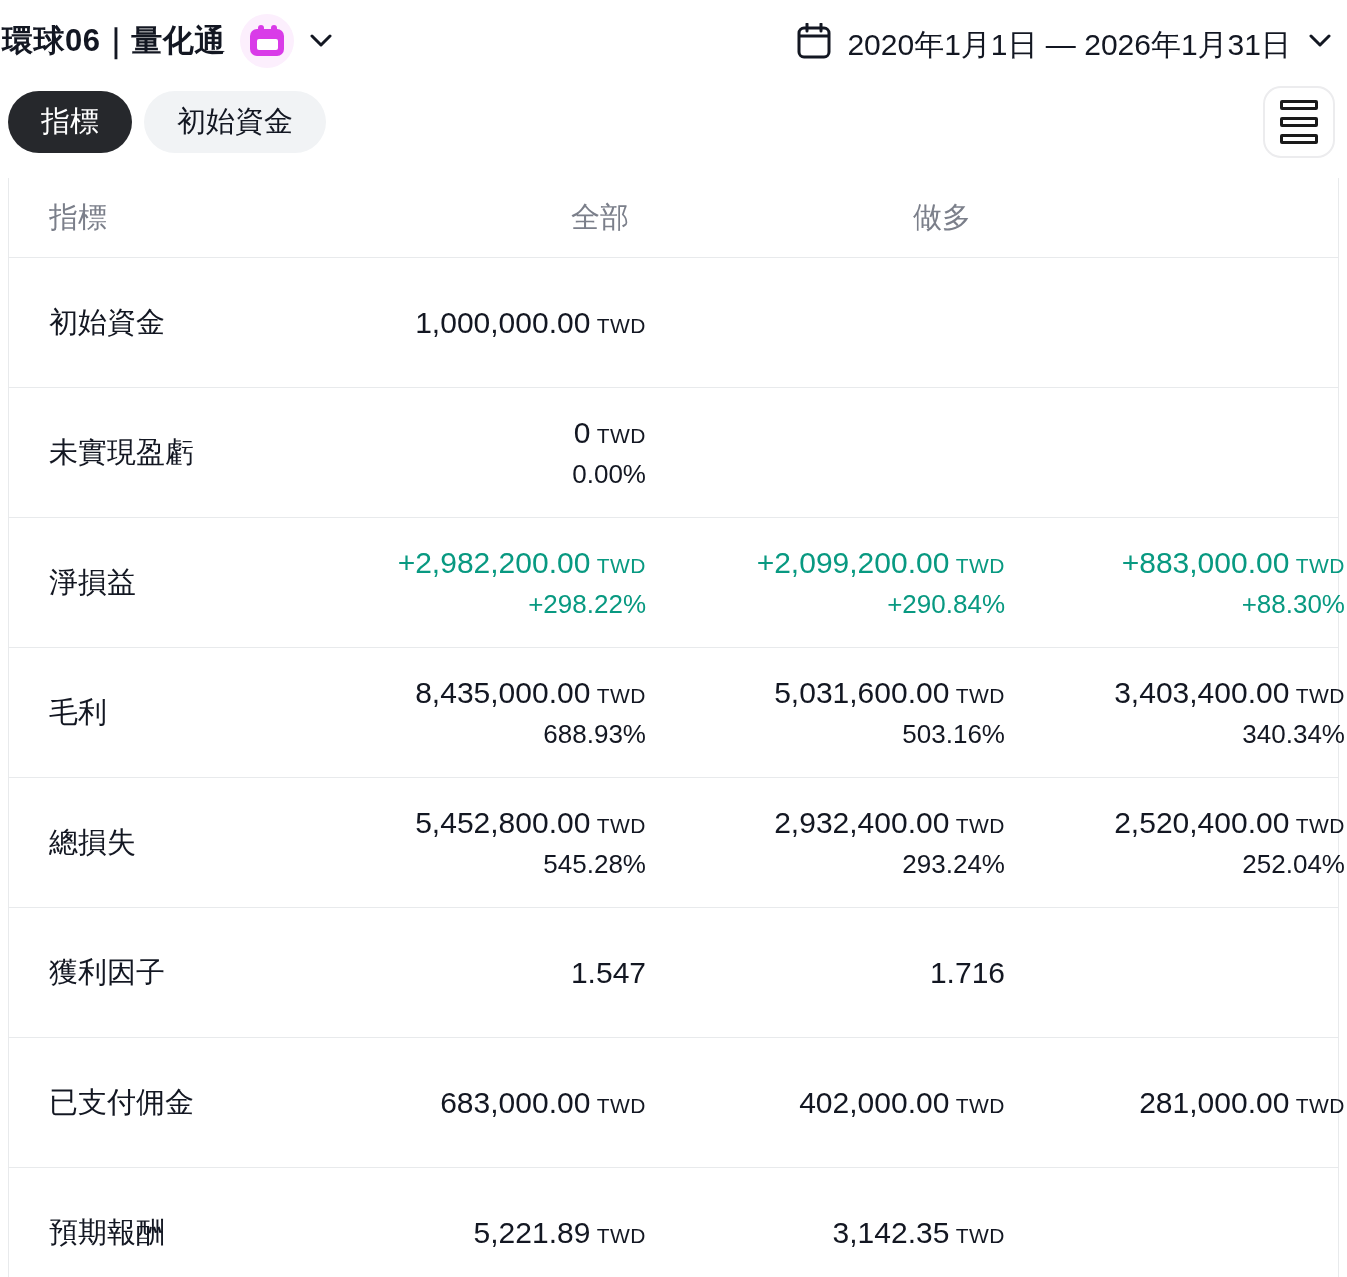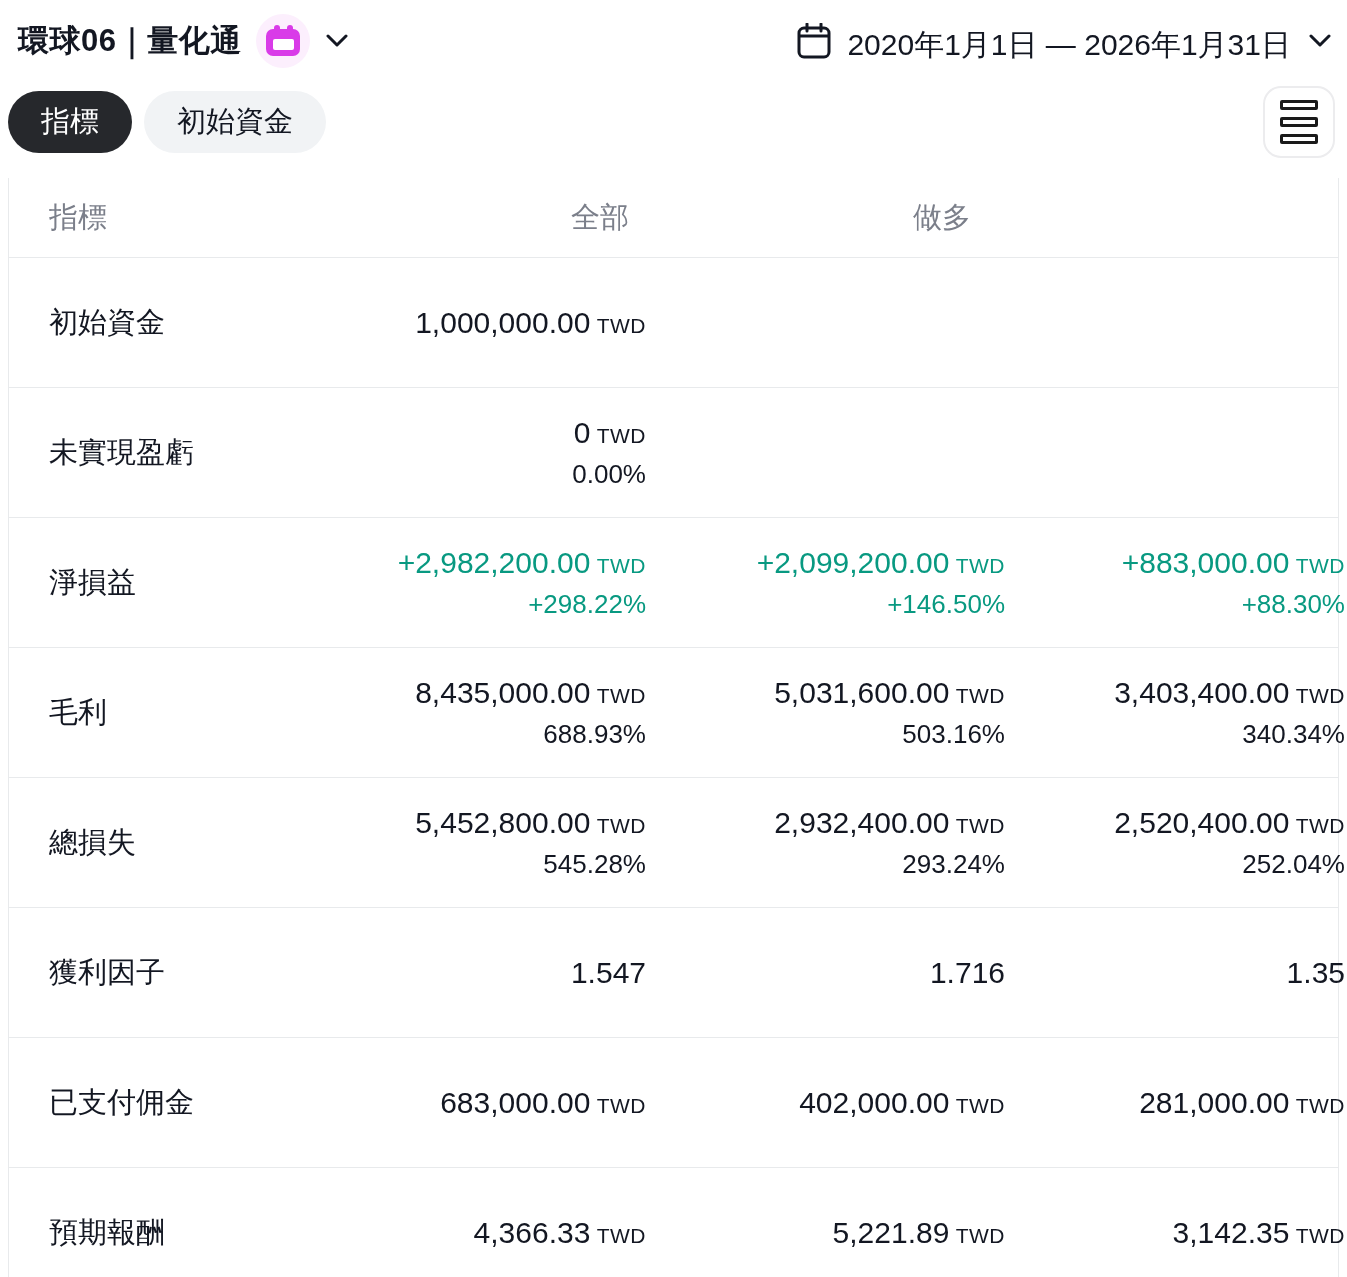--- a/index.html
+++ b/index.html
@@ -15,21 +15,21 @@
   *{box-sizing:border-box;margin:0;padding:0;}
   html,body{width:1347px;height:1277px;overflow:hidden;}
   body{
     background:#fff;
     color:var(--text);
     font-family:"Liberation Sans","DejaVu Sans",sans-serif;
   }
   
   .topbar{
     display:flex;justify-content:space-between;align-items:center;
-    padding:12px 16px 0 18px;height:70px;
+    padding:12px 16px 0 2px;height:70px;
   }
   .title-group{display:flex;align-items:center;gap:14px;}
   .page-title{font-size:31px;font-weight:700;letter-spacing:0.5px;line-height:54px;}
   .badge-circle{
     width:54px;height:54px;border-radius:50%;
     background:var(--accent-pink-bg);
     display:flex;align-items:center;justify-content:center;
     cursor:pointer;
   }
   .chev{display:inline-block;margin-left:2px;}
@@ -163,21 +163,21 @@
         <div class="cell num"></div>
       </div>
       <div class="trow">
         <div class="cell label">淨損益</div>
         <div class="cell num positive">
           <div class="val">+2,982,200.00<span class="unit">&nbsp;TWD</span></div>
           <div class="pct">+298.22%</div>
         </div>
         <div class="cell num positive">
           <div class="val">+2,099,200.00<span class="unit">&nbsp;TWD</span></div>
-          <div class="pct">+146.50%</div>
+          <div class="pct">+290.84%</div>
         </div>
         <div class="cell num positive">
           <div class="val">+883,000.00<span class="unit">&nbsp;TWD</span></div>
           <div class="pct">+88.30%</div>
         </div>
       </div>
       <div class="trow">
         <div class="cell label">毛利</div>
         <div class="cell num">
           <div class="val">8,435,000.00<span class="unit">&nbsp;TWD</span></div>
@@ -208,41 +208,35 @@
         </div>
       </div>
       <div class="trow">
         <div class="cell label">獲利因子</div>
         <div class="cell num">
           <div class="val">1.547</div>
         </div>
         <div class="cell num">
           <div class="val">1.716</div>
         </div>
-        <div class="cell num">
-          <div class="val">1.35</div>
-        </div>
       </div>
       <div class="trow">
         <div class="cell label">已支付佣金</div>
         <div class="cell num">
           <div class="val">683,000.00<span class="unit">&nbsp;TWD</span></div>
         </div>
         <div class="cell num">
           <div class="val">402,000.00<span class="unit">&nbsp;TWD</span></div>
         </div>
         <div class="cell num">
           <div class="val">281,000.00<span class="unit">&nbsp;TWD</span></div>
         </div>
       </div>
       <div class="trow">
         <div class="cell label">預期報酬</div>
-        <div class="cell num">
-          <div class="val">4,366.33<span class="unit">&nbsp;TWD</span></div>
-        </div>
         <div class="cell num">
           <div class="val">5,221.89<span class="unit">&nbsp;TWD</span></div>
         </div>
         <div class="cell num">
           <div class="val">3,142.35<span class="unit">&nbsp;TWD</span></div>
         </div>
       </div>
     </div>
 </div>
 

